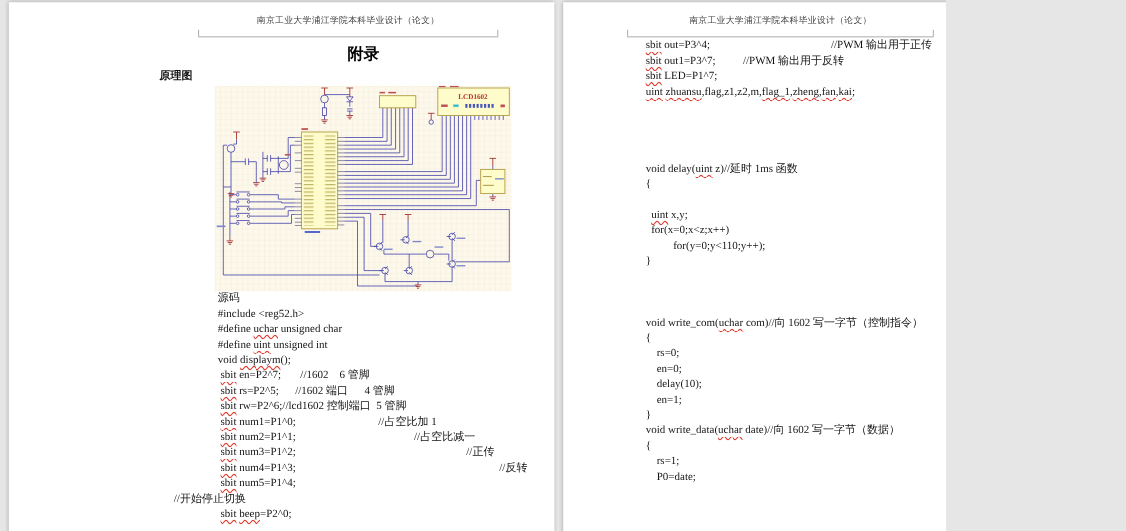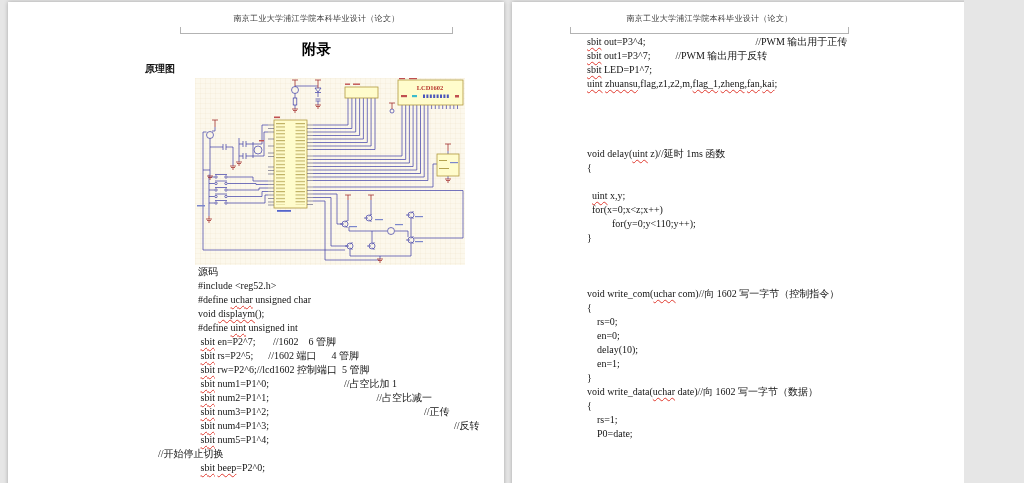--- a/index.html
+++ b/index.html
@@ -1,16 +1,16 @@
 <!DOCTYPE html>
 <html><head>
 <meta charset="utf-8">
 <style>
   html,body{margin:0;padding:0;background:#e6e6e6;}
-  .stage{position:relative;width:964px;height:483px;background:#e6e6e6;overflow:hidden;
+  .stage{position:relative;width:860px;height:483px;background:#e6e6e6;overflow:hidden;
          font-family:"Liberation Serif","DejaVu Serif",serif;}
   .page{position:absolute;top:2px;height:540px;background:#ffffff;box-shadow:0 0 4px rgba(0,0,0,.28);}
   #p1{left:8px;width:496px;}
   #p2{left:512px;width:494px;}
   .hdrText{position:absolute;top:11px;font-size:8px;color:#3d3d3d;text-align:center;white-space:nowrap;letter-spacing:.3px;}
   .hdrRule{position:absolute;top:25px;height:6px;border-bottom:1px solid #b3b3b3;}
   .hdrRule::before,.hdrRule::after{content:"";position:absolute;bottom:0;width:1px;height:6px;background:#b3b3b3;}
   .hdrRule::before{left:0;}
   .hdrRule::after{right:0;}
   .docTitle{position:absolute;top:38px;font-size:14.5px;font-weight:bold;color:#000;text-align:center;}
@@ -22,21 +22,21 @@
   .schematic{position:absolute;left:187px;top:76px;width:270px;height:187px;}
 </style>
 </head>
 <body>
 
 <div class="stage">
 
   <div class="page" id="p1">
     <div class="hdrText" style="left:172px;width:273px;">南京工业大学浦江学院本科毕业设计（论文）</div>
     <div class="hdrRule" style="left:172px;width:273px;"></div>
-    <div class="docTitle" style="left:172px;width:273px;">附录</div>
+    <div class="docTitle" style="left:186px;width:273px;">附录</div>
     <div class="label" style="left:137px;top:60px;">原理图</div>
 
     <svg class="schematic" viewBox="0 0 270 187">
       <defs>
         <pattern id="grid" width="5" height="5" patternUnits="userSpaceOnUse">
           <path d="M5 0H0V5" fill="none" stroke="#f0e3cd" stroke-width="0.5"></path>
         </pattern>
         <pattern id="txtrow" width="20" height="3.4" patternUnits="userSpaceOnUse">
           <rect x="0.5" y="1" width="12" height="0.9" fill="#b3a24e"></rect>
         </pattern>
@@ -161,22 +161,22 @@
         <rect x="200" y="146" width="8" height="1.2"></rect>
         <rect x="2" y="127" width="8" height="1.5"></rect>
         <rect x="64" y="62" width="5" height="1.4" fill="#c05050"></rect>
       </g>
     </svg>
 
     <div class="code" style="left:150px;top:263px;">
         <div class="cl">                源码</div>
         <div class="cl">                #include &lt;reg52.h&gt;</div>
         <div class="cl">                #define <span class="squig">uchar</span> unsigned char</div>
+        <div class="cl">                #define <span class="squig">uint</span> unsigned int</div>
         <div class="cl">                void <span class="squig">displaym</span>();</div>
-        <div class="cl">                #define <span class="squig">uint</span> unsigned int</div>
         <div class="cl">                 <span class="squig">sbit</span> en=P2^7;       //1602    6 管脚</div>
         <div class="cl">                 <span class="squig">sbit</span> rs=P2^5;      //1602 端口      4 管脚</div>
         <div class="cl">                 <span class="squig">sbit</span> rw=P2^6;//lcd1602 控制端口  5 管脚</div>
         <div class="cl">                 <span class="squig">sbit</span> num1=P1^0;                              //占空比加 1</div>
         <div class="cl">                 <span class="squig">sbit</span> num2=P1^1;                                           //占空比减一</div>
         <div class="cl">                 <span class="squig">sbit</span> num3=P1^2;                                                              //正传</div>
         <div class="cl">                 <span class="squig">sbit</span> num4=P1^3;                                                                          //反转</div>
         <div class="cl">                 <span class="squig">sbit</span> num5=P1^4;</div>
         <div class="cl">//开始停止切换</div>
         <div class="cl">                 <span class="squig">sbit</span> <span class="squig">beep</span>=P2^0;</div>

